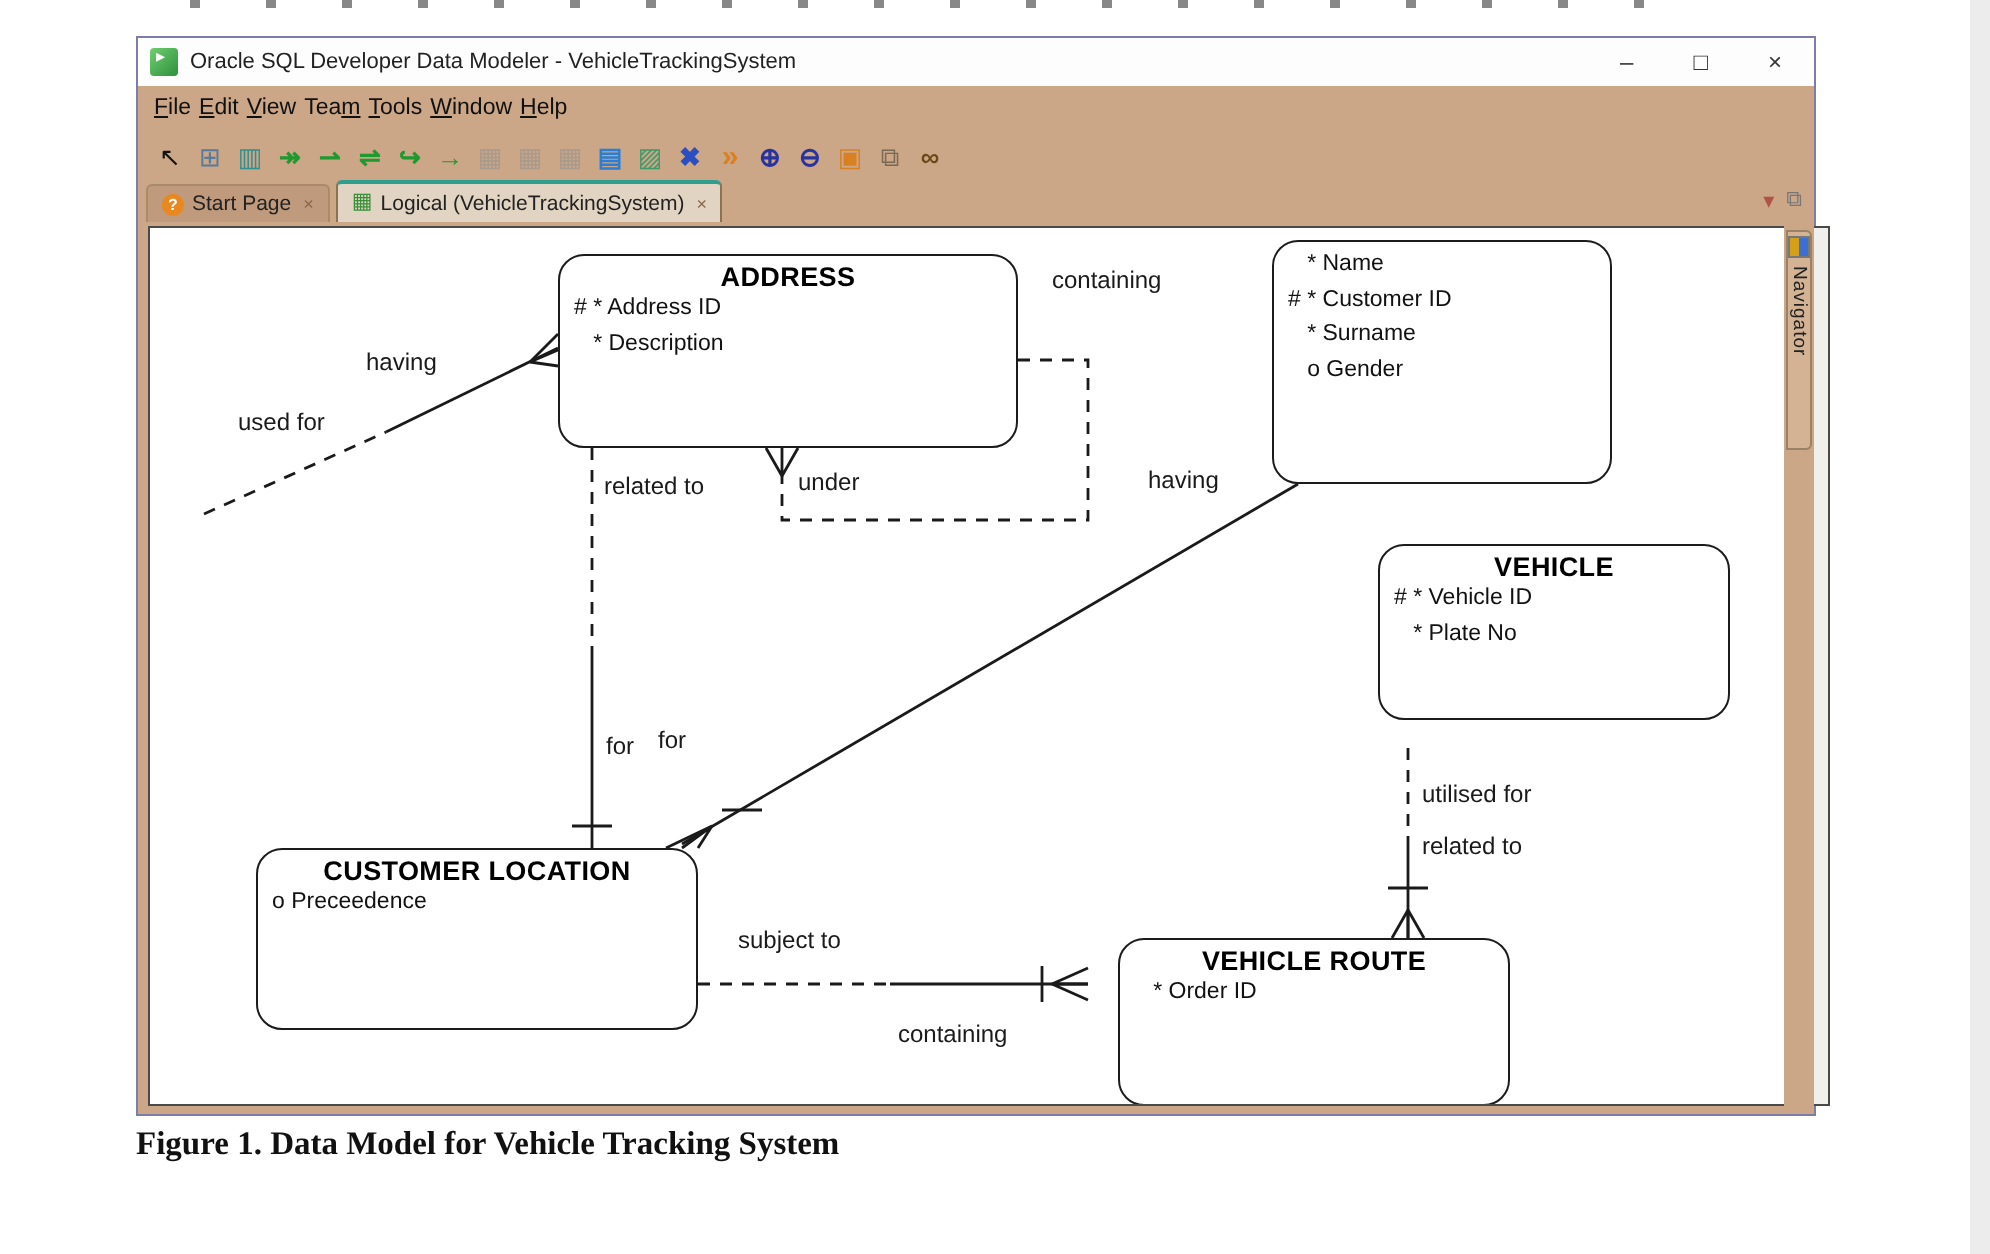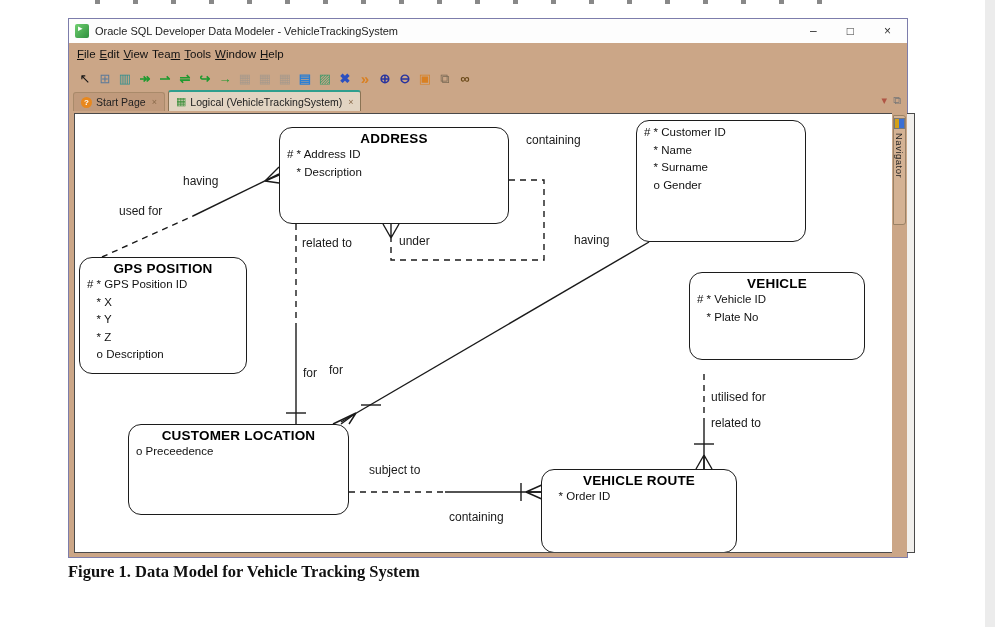--- a/index.html
+++ b/index.html
@@ -180,47 +180,39 @@
           </g>
         </svg>
 
         <div class="entity" style="left:204px;top:13px;width:230px;height:97px">
           <div class="etitle">ADDRESS</div>
           <div class="eattr"># * Address ID</div>
           <div class="eattr">   * Description</div>
         </div>
 
         <div class="entity" style="left:561px;top:6px;width:170px;height:122px">
+          <div class="eattr">   * Name</div>
           <div class="eattr"># * Customer ID</div>
-          <div class="eattr">   * Name</div>
           <div class="eattr">   * Surname</div>
           <div class="eattr">   o Gender</div>
         </div>
 
-        <div class="entity" style="left:4px;top:143px;width:168px;height:117px">
-          <div class="etitle">GPS POSITION</div>
-          <div class="eattr"># * GPS Position ID</div>
-          <div class="eattr">   * X</div>
-          <div class="eattr">   * Y</div>
-          <div class="eattr">   * Z</div>
-          <div class="eattr">   o Description</div>
-        </div>
 
         <div class="entity" style="left:614px;top:158px;width:176px;height:88px">
           <div class="etitle">VEHICLE</div>
           <div class="eattr"># * Vehicle ID</div>
           <div class="eattr">   * Plate No</div>
         </div>
 
         <div class="entity" style="left:53px;top:310px;width:221px;height:91px">
           <div class="etitle">CUSTOMER LOCATION</div>
           <div class="eattr">o Preceedence</div>
         </div>
 
-        <div class="entity" style="left:466px;top:355px;width:196px;height:84px">
+        <div class="entity" style="left:484px;top:355px;width:196px;height:84px">
           <div class="etitle">VEHICLE ROUTE</div>
           <div class="eattr">   * Order ID</div>
         </div>
 
         <span class="rlabel" style="left:449px;top:19px">containing</span>
         <span class="rlabel" style="left:106px;top:60px">having</span>
         <span class="rlabel" style="left:42px;top:90px">used for</span>
         <span class="rlabel" style="left:225px;top:122px">related to</span>
         <span class="rlabel" style="left:322px;top:120px">under</span>
         <span class="rlabel" style="left:497px;top:119px">having</span>

